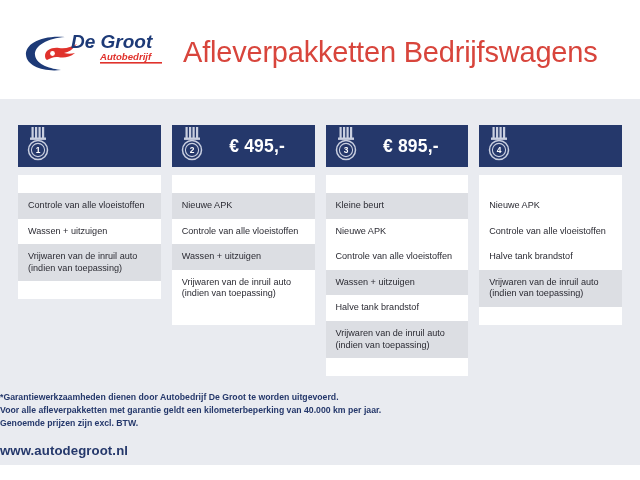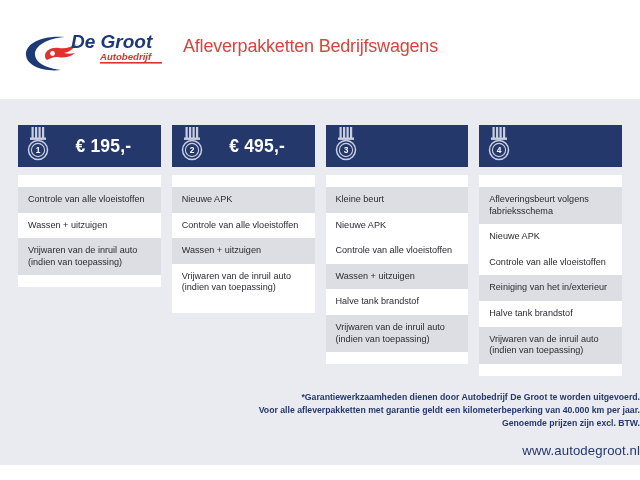--- a/index.html
+++ b/index.html
@@ -40,21 +40,21 @@
     width: 150px;
     height: 48px;
   }
 
   .logo svg { display: block; }
 
   .headline {
     position: absolute;
     left: 182px;
     top: 36px;
-    font-size: 18px;
+    font-size: 29px;
     font-weight: 400;
     color: #d8453c;
     letter-spacing: -0.2px;
     white-space: nowrap;
   }
 
   
   .body-area {
     position: absolute;
     left: 0; top: 99px;
@@ -104,53 +104,53 @@
     font-size: 17.5px;
     font-weight: bold;
     letter-spacing: 0.2px;
     padding-right: 6px;
     white-space: nowrap;
   }
 
   .pkg-list {
     margin-top: 8px;
     background: #ffffff;
-    padding: 12px 0;
+    padding: 18px 0;
   }
 
   .feat {
     font-size: 9.1px;
     line-height: 11.6px;
     color: #2b2b33;
     padding: 7px 8px 7px 10px;
     background: #ffffff;
   }
 
   .feat.alt { background: #dcdee3; }
 
   
   .footer {
     position: absolute;
     left: 0;
     top: 292px;
     width: 640px;
-    text-align: right;
+    text-align: left;
   }
 
   .foot-line {
     font-size: 8.7px;
     line-height: 13px;
     color: #25386b;
     font-weight: bold;
   }
 
   .site {
     margin-top: 13px;
     font-size: 13.2px;
-    font-weight: normal;
+    font-weight: bold;
     color: #25386b;
     letter-spacing: 0.1px;
   }
 </style>
 </head>
 <body>
 
 <div class="page">
 
   <div class="topbar">
@@ -187,21 +187,20 @@
                 <rect x="10" y="0" width="2.2" height="11"></rect>
                 <rect x="13.5" y="0" width="2.2" height="11"></rect>
                 <rect x="17" y="0" width="2.2" height="11"></rect>
                 <rect x="5" y="10.5" width="16" height="2.4"></rect>
               </g>
               <circle cx="13" cy="23" r="9.5" fill="none" stroke="#c9cfe0" stroke-width="1.5"></circle>
               <circle cx="13" cy="23" r="6.6" fill="none" stroke="#c9cfe0" stroke-width="1.1"></circle>
               <text x="13" y="26.4" text-anchor="middle" font-family="'Liberation Sans',sans-serif" font-size="8.4" font-weight="bold" fill="#ffffff">1</text>
             </svg>
           </span>
-          <span class="price">€ 195,-</span>
         </div>
         <div class="pkg-list">
           <div class="feat alt">Controle van alle vloeistoffen</div>
           <div class="feat">Wassen + uitzuigen</div>
           <div class="feat alt">Vrijwaren van de inruil auto (indien van toepassing)</div>
         </div>
       </div>
 
       <div class="pkg">
         <div class="pkg-header">
@@ -238,20 +237,21 @@
                 <rect x="10" y="0" width="2.2" height="11"></rect>
                 <rect x="13.5" y="0" width="2.2" height="11"></rect>
                 <rect x="17" y="0" width="2.2" height="11"></rect>
                 <rect x="5" y="10.5" width="16" height="2.4"></rect>
               </g>
               <circle cx="13" cy="23" r="9.5" fill="none" stroke="#c9cfe0" stroke-width="1.5"></circle>
               <circle cx="13" cy="23" r="6.6" fill="none" stroke="#c9cfe0" stroke-width="1.1"></circle>
               <text x="13" y="26.4" text-anchor="middle" font-family="'Liberation Sans',sans-serif" font-size="8.4" font-weight="bold" fill="#ffffff">3</text>
             </svg>
           </span>
+          <span class="price">€ 895,-</span>
         </div>
         <div class="pkg-list">
           <div class="feat alt">Kleine beurt</div>
           <div class="feat">Nieuwe APK</div>
           <div class="feat">Controle van alle vloeistoffen</div>
           <div class="feat alt">Wassen + uitzuigen</div>
           <div class="feat">Halve tank brandstof</div>
           <div class="feat alt">Vrijwaren van de inruil auto (indien van toepassing)</div>
         </div>
       </div>
@@ -267,24 +267,22 @@
                 <rect x="17" y="0" width="2.2" height="11"></rect>
                 <rect x="5" y="10.5" width="16" height="2.4"></rect>
               </g>
               <circle cx="13" cy="23" r="9.5" fill="none" stroke="#c9cfe0" stroke-width="1.5"></circle>
               <circle cx="13" cy="23" r="6.6" fill="none" stroke="#c9cfe0" stroke-width="1.1"></circle>
               <text x="13" y="26.4" text-anchor="middle" font-family="'Liberation Sans',sans-serif" font-size="8.4" font-weight="bold" fill="#ffffff">4</text>
             </svg>
           </span>
         </div>
         <div class="pkg-list">
-          <div class="feat alt">Afleveringsbeurt volgens fabrieksschema</div>
           <div class="feat">Nieuwe APK</div>
           <div class="feat">Controle van alle vloeistoffen</div>
-          <div class="feat alt">Reiniging van het in/exterieur</div>
           <div class="feat">Halve tank brandstof</div>
           <div class="feat alt">Vrijwaren van de inruil auto (indien van toepassing)</div>
         </div>
       </div>
 
     </div>
 
     <div class="footer">
       <div class="foot-line">*Garantiewerkzaamheden dienen door Autobedrijf De Groot te worden uitgevoerd.</div>
       <div class="foot-line">Voor alle afleverpakketten met garantie geldt een kilometerbeperking van 40.000 km per jaar.</div>

